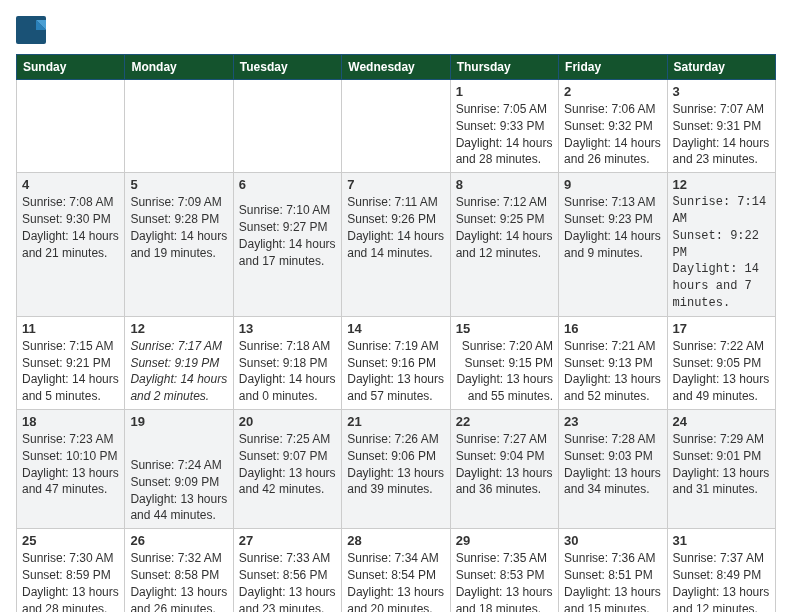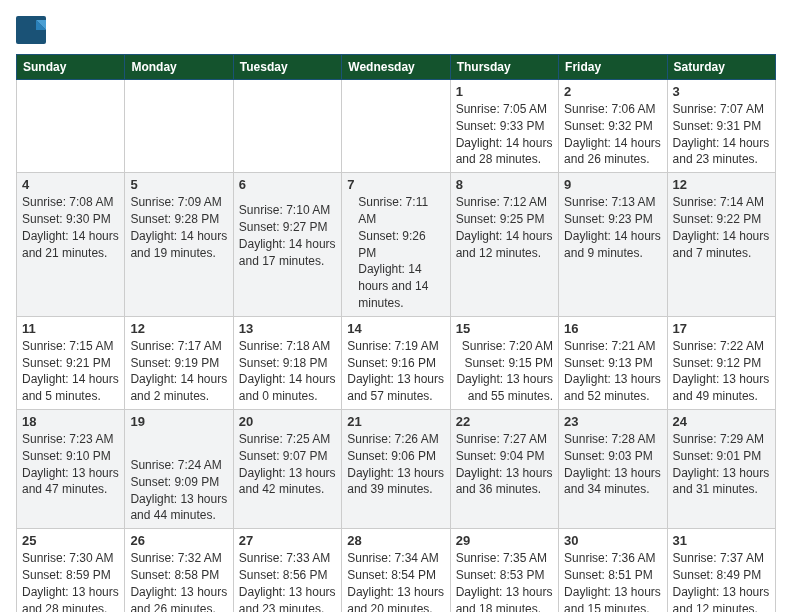--- a/index.html
+++ b/index.html
@@ -155,53 +155,53 @@
 Daylight: 14 hours and 19 minutes.</div>
         </td>
         <td>
           <span class="day-num">6</span>
           <div class="day-info" style="white-space: pre-line; margin-top: 10px;">Sunrise: 7:10 AM
 Sunset: 9:27 PM
 Daylight: 14 hours and 17 minutes.</div>
         </td>
         <td>
           <span class="day-num">7</span>
-          <div class="day-info" style="white-space: pre-line; margin-left: 11px;">Sunrise: 7:11 AM
+          <div class="day-info" style="white-space: pre-line;">Sunrise: 7:11 AM
 Sunset: 9:26 PM
 Daylight: 14 hours and 14 minutes.</div>
         </td>
         <td>
           <span class="day-num">8</span>
           <div class="day-info" style="white-space: pre-line;">Sunrise: 7:12 AM
 Sunset: 9:25 PM
 Daylight: 14 hours and 12 minutes.</div>
         </td>
         <td>
           <span class="day-num">9</span>
           <div class="day-info" style="white-space: pre-line;">Sunrise: 7:13 AM
 Sunset: 9:23 PM
 Daylight: 14 hours and 9 minutes.</div>
         </td>
         <td>
           <span class="day-num">12</span>
-          <div class="day-info" style="white-space: pre-line;">Sunrise: 7:14 AM
+          <div class="day-info" style="white-space: pre-line; font-family: Liberation Mono, monospace;">Sunrise: 7:14 AM
 Sunset: 9:22 PM
 Daylight: 14 hours and 7 minutes.</div>
         </td>
       </tr>
       <tr>
         <td>
           <span class="day-num">11</span>
           <div class="day-info" style="white-space: pre-line;">Sunrise: 7:15 AM
 Sunset: 9:21 PM
 Daylight: 14 hours and 5 minutes.</div>
         </td>
         <td>
           <span class="day-num">12</span>
-          <div class="day-info" style="white-space: pre-line;">Sunrise: 7:17 AM
+          <div class="day-info" style="white-space: pre-line; font-style: italic;">Sunrise: 7:17 AM
 Sunset: 9:19 PM
 Daylight: 14 hours and 2 minutes.</div>
         </td>
         <td>
           <span class="day-num">13</span>
           <div class="day-info" style="white-space: pre-line;">Sunrise: 7:18 AM
 Sunset: 9:18 PM
 Daylight: 14 hours and 0 minutes.</div>
         </td>
         <td>
@@ -218,29 +218,29 @@
         </td>
         <td>
           <span class="day-num">16</span>
           <div class="day-info" style="white-space: pre-line;">Sunrise: 7:21 AM
 Sunset: 9:13 PM
 Daylight: 13 hours and 52 minutes.</div>
         </td>
         <td>
           <span class="day-num">17</span>
           <div class="day-info" style="white-space: pre-line;">Sunrise: 7:22 AM
-Sunset: 9:12 PM
+Sunset: 9:05 PM
 Daylight: 13 hours and 49 minutes.</div>
         </td>
       </tr>
       <tr>
         <td>
           <span class="day-num">18</span>
           <div class="day-info" style="white-space: pre-line;">Sunrise: 7:23 AM
-Sunset: 9:10 PM
+Sunset: 10:10 PM
 Daylight: 13 hours and 47 minutes.</div>
         </td>
         <td>
           <span class="day-num">19</span>
           <div class="day-info" style="white-space: pre-line; margin-top: 28px;">Sunrise: 7:24 AM
 Sunset: 9:09 PM
 Daylight: 13 hours and 44 minutes.</div>
         </td>
         <td>
           <span class="day-num">20</span>

